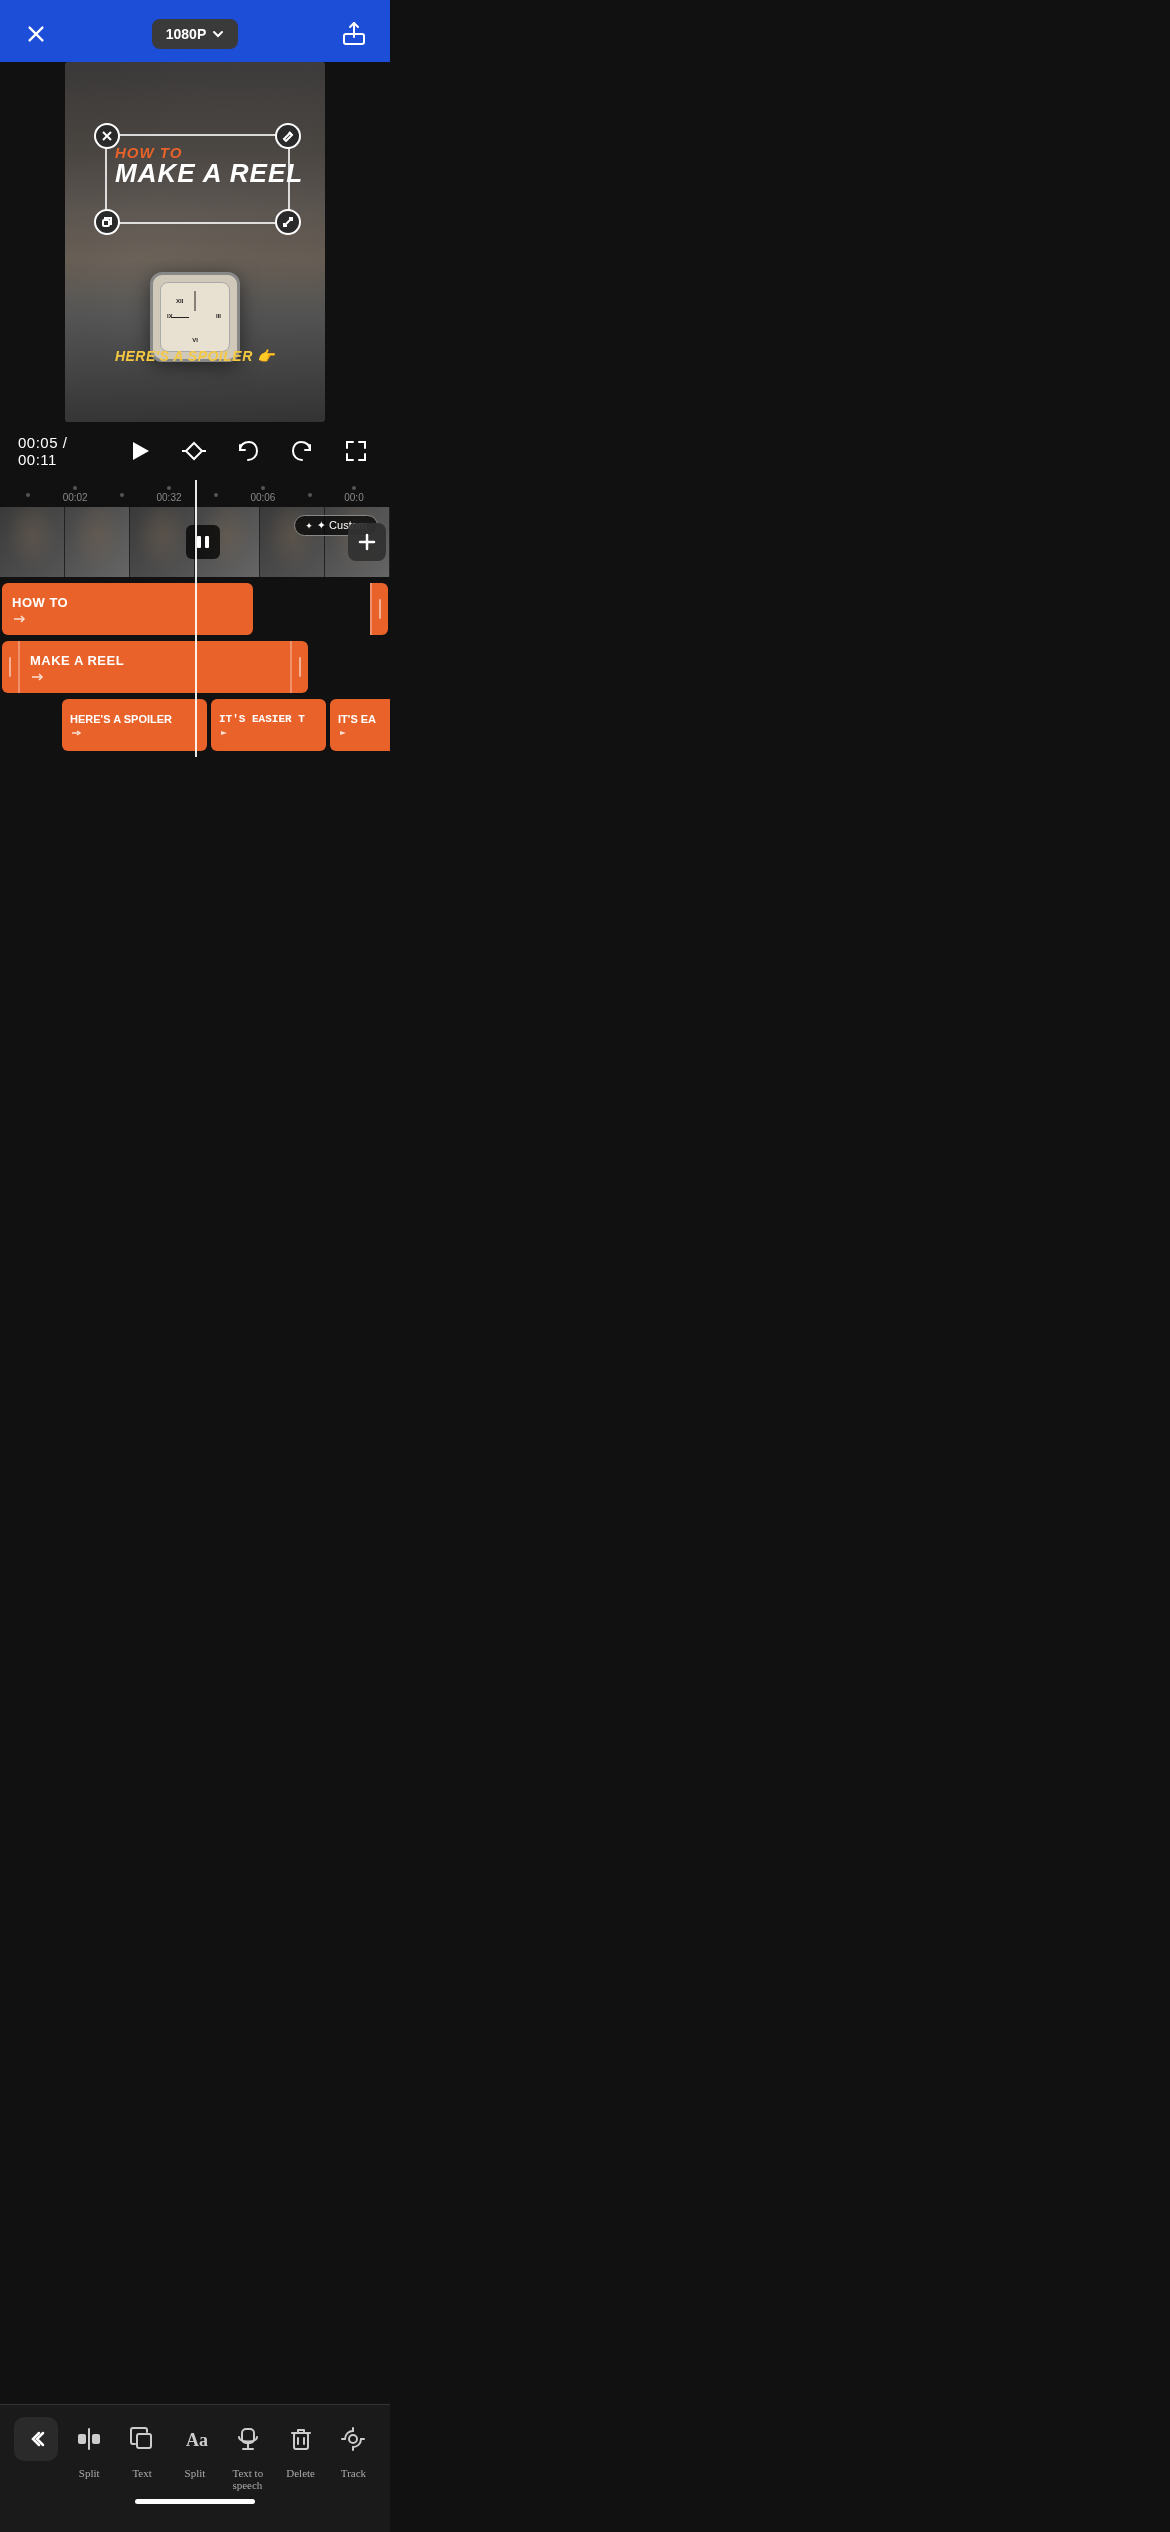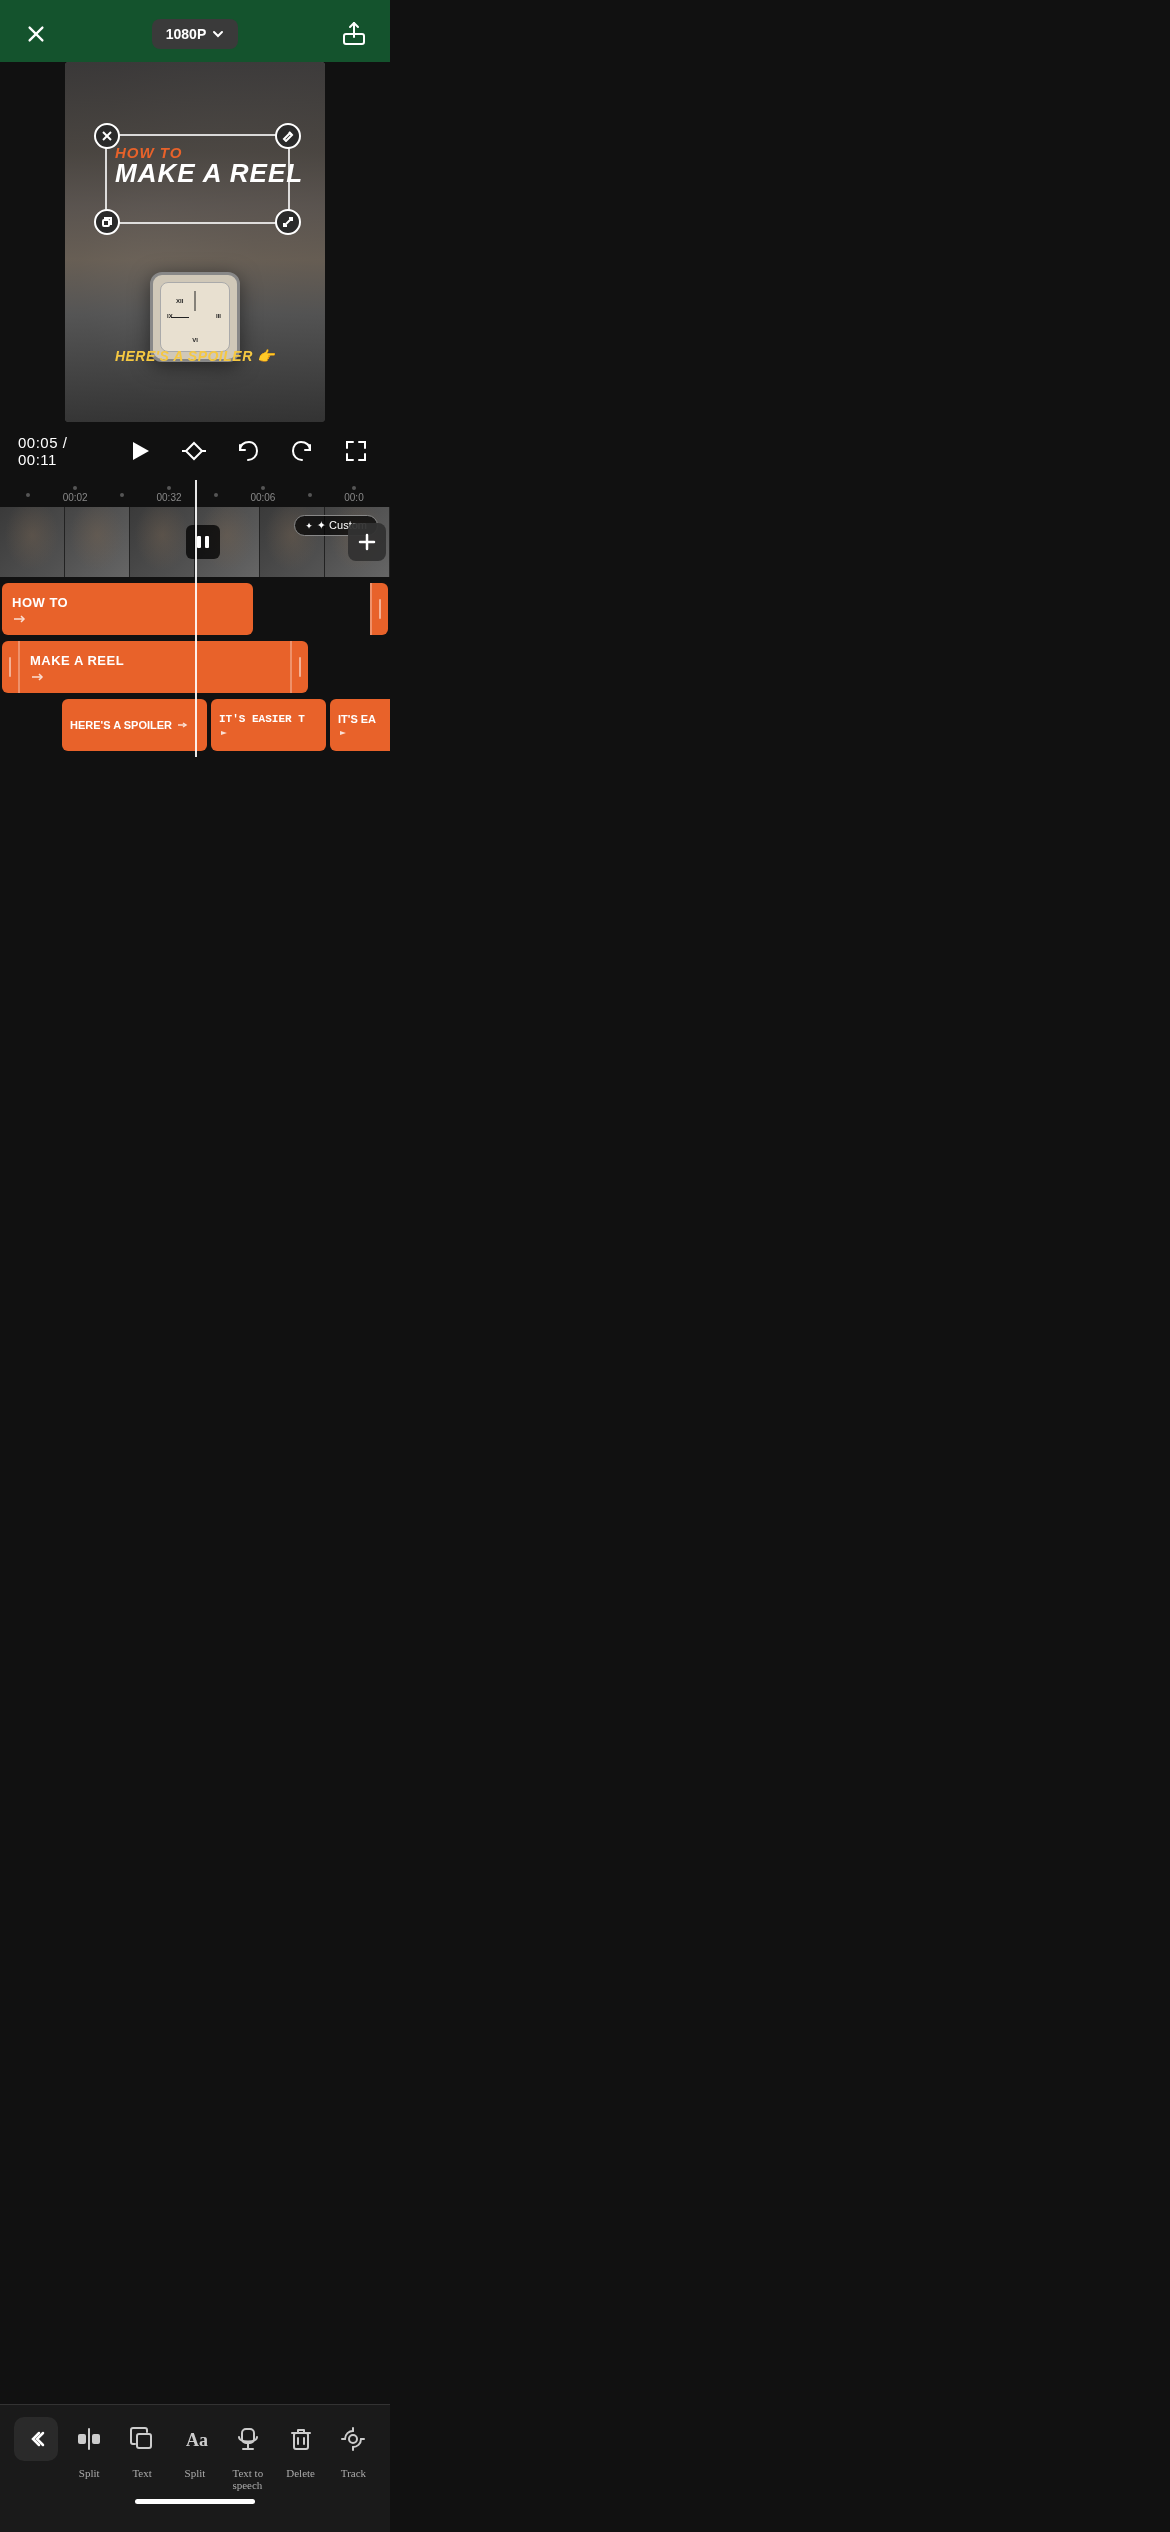--- a/index.html
+++ b/index.html
@@ -13,21 +13,21 @@
       color: #ffffff;
       overflow-x: hidden;
     }
 
     
     .top-bar {
       display: flex;
       align-items: center;
       justify-content: space-between;
       padding: 16px 18px 10px 18px;
-      background: #14532d;
+      background: #1d4ed8;
     }
 
     .close-btn {
       width: 36px;
       height: 36px;
       display: flex;
       align-items: center;
       justify-content: center;
       cursor: pointer;
     }
@@ -760,21 +760,21 @@
         <div style="width:18px;height:52px;background:#e8622a;border-radius:0 6px 6px 0;display:flex;align-items:center;justify-content:center;border-left:2px solid rgba(255,255,255,0.3);">
           <div style="width:2px;height:20px;background:rgba(255,255,255,0.5);border-radius:1px;"></div>
         </div>
       </div>
     </div>
 
     <div class="track-row-bottom" style="padding-left:0;margin-left:0;">
 
       <div style="flex:0 0 60px;"></div>
       <div class="track-block-spoiler">
-        <div style="display:flex;gap:4px;width:100%;">
+        <div style="display:flex;flex-direction:column;gap:4px;width:100%;">
           <div class="track-block-label-sm">HERE'S A SPOILER</div>
           <div style="display:flex;align-items:center;gap:4px;">
             <svg width="12" height="8" viewBox="0 0 12 8" fill="none" stroke="#fff" stroke-width="1.5" opacity="0.8">
               <line x1="2" y1="4" x2="10" y2="4"></line>
               <polyline points="7,2 10,4 7,6"></polyline>
             </svg>
           </div>
         </div>
       </div>
       <div style="width:2px;"></div>

